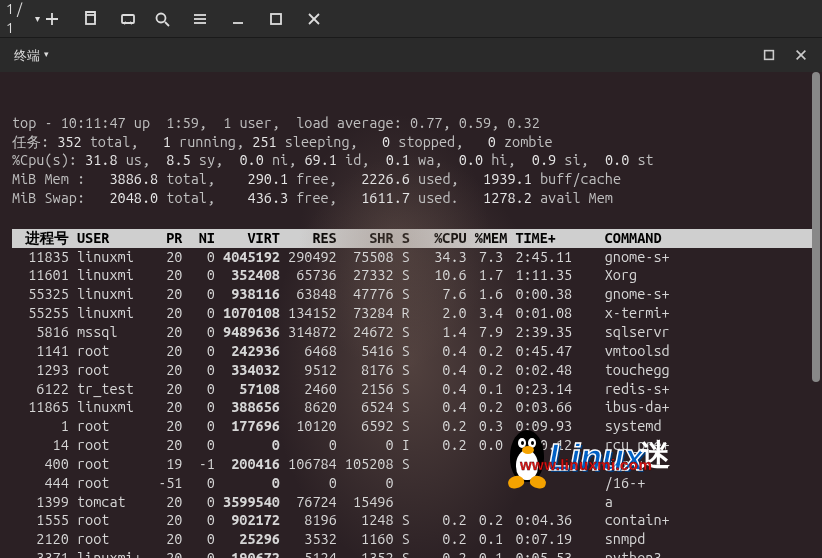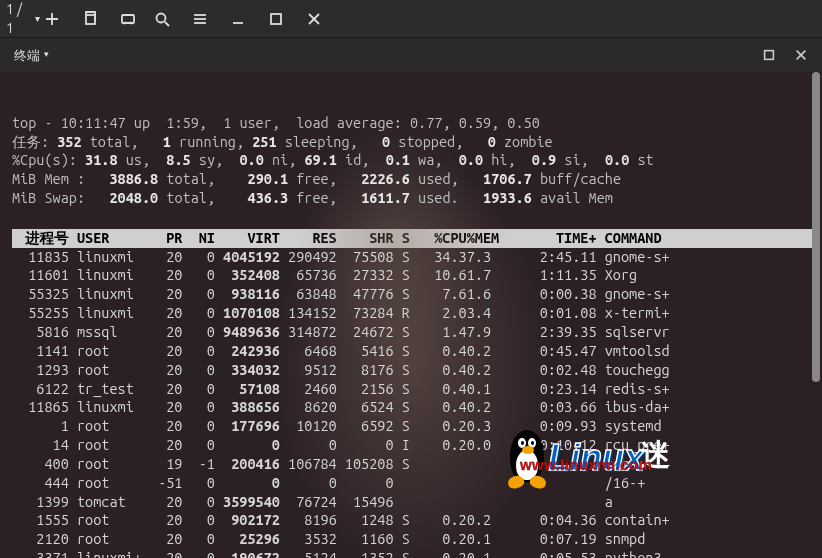--- a/index.html
+++ b/index.html
@@ -63,21 +63,21 @@
   .terminal::before {
     
     content:"";
     position:absolute; inset:0;
     background:
       radial-gradient(200px 300px at 50% 60%, rgba(180,150,130,0.28), transparent 70%),
       radial-gradient(120px 160px at 48% 35%, rgba(120,100,90,0.30), transparent 80%);
     pointer-events:none;
   }
   .summary { position: relative; color: #bfbfbf; }
-  .summary .hl { color: #e6e6e6; font-weight: bold; }
+  .summary .hl { color: #e6e6e6; font-weight: normal; }
   .head-row {
     background: #cfcfcf;
     color: #000;
     display: inline-block;
     line-height: 1.3;
     width: 100%;
     margin-top: 2px;
     font-weight: 600;
   }
   .proc-rows { position: relative; }
@@ -86,22 +86,22 @@
   
   .c-pid   { display:inline-block; width:7ch;  text-align:right; }
   .c-user  { display:inline-block; width:9ch;  text-align:left;  }
   .c-pr    { display:inline-block; width:4ch;  text-align:right; }
   .c-ni    { display:inline-block; width:4ch;  text-align:right; }
   .c-virt  { display:inline-block; width:8ch;  text-align:right;font-weight:bold; }
   .c-res   { display:inline-block; width:7ch;  text-align:right; }
   .c-shr   { display:inline-block; width:7ch;  text-align:right; }
   .c-s     { display:inline-block; width:2ch;  text-align:left;  }
   .c-cpu   { display:inline-block; width:6ch;  text-align:right; }
-  .c-mem   { display:inline-block; width:6ch;  text-align:left; }
-  .c-time  { display:inline-block; width:10ch; text-align:right; }
+  .c-mem   { display:inline-block; width:6ch;  text-align:center; }
+  .c-time  { display:inline-block; width:10ch; text-align:left; }
   .c-cmd   { display:inline-block; width:9ch;  text-align:left; }
 
   .scrollbar {
     position:absolute; right:2px; top:0; width:10px; height:100%;
   }
   .scroll-thumb {
     position:absolute; right:0; top:0; width:8px; height:310px;
     background:#888; border-radius:4px;
   }
 
@@ -215,25 +215,25 @@
     </span>
   <span class="tab-btn">
       <svg viewBox="0 0 16 16">
         <line x1="3" y1="3" x2="13" y2="13"></line>
         <line x1="13" y1="3" x2="3" y2="13"></line>
       </svg>
     </span>
 </div>
 
 <div class="terminal">
-  <div class="summary"><span>top - </span><span>10:11:47</span><span> up  1:59,  1 user,  load average: </span><span>0.77, 0.59, 0.50</span>
+  <div class="summary"><span>top - </span><span>10:11:47</span><span> up  1:59,  1 user,  load average: </span><span>0.77, 0.59, 0.32</span>
 <span>任务: </span><span class="hl">352</span> total,   <span class="hl">1</span> running, <span class="hl">251</span> sleeping,   <span class="hl">0</span> stopped,   <span class="hl">0</span> zombie
 <span>%Cpu(s): </span><span class="hl">31.8</span> us,  <span class="hl">8.5</span> sy,  <span class="hl">0.0</span> ni, <span class="hl">69.1</span> id,  <span class="hl">0.1</span> wa,  <span class="hl">0.0</span> hi,  <span class="hl">0.9</span> si,  <span class="hl">0.0</span> st
-<span>MiB Mem : </span>  <span class="hl">3886.8</span> total,    <span class="hl">290.1</span> free,   <span class="hl">2226.6</span> used,   <span class="hl">1706.7</span> buff/cache
-<span>MiB Swap: </span>  <span class="hl">2048.0</span> total,    <span class="hl">436.3</span> free,   <span class="hl">1611.7</span> used.   <span class="hl">1933.6</span> avail Mem
+<span>MiB Mem : </span>  <span class="hl">3886.8</span> total,    <span class="hl">290.1</span> free,   <span class="hl">2226.6</span> used,   <span class="hl">1939.1</span> buff/cache
+<span>MiB Swap: </span>  <span class="hl">2048.0</span> total,    <span class="hl">436.3</span> free,   <span class="hl">1611.7</span> used.   <span class="hl">1278.2</span> avail Mem
 </div>
 <div class="head-row"><span class="c-pid"> 进程号</span> <span class="c-user">USER</span><span class="c-pr">PR</span><span class="c-ni">NI</span><span class="c-virt">VIRT</span><span class="c-res">RES</span><span class="c-shr">SHR</span> <span class="c-s">S</span><span class="c-cpu">%CPU</span><span class="c-mem">%MEM</span><span class="c-time">TIME+</span> <span class="c-cmd">COMMAND </span></div>
 <div class="proc-rows" id="rows"><div class="row"><span class="c-pid">11835</span> <span class="c-user">linuxmi</span><span class="c-pr">20</span><span class="c-ni">0</span><span class="c-virt">4045192</span><span class="c-res">290492</span><span class="c-shr">75508</span> <span class="c-s">S</span><span class="c-cpu">34.3</span><span class="c-mem">7.3</span><span class="c-time">2:45.11</span> <span class="c-cmd">gnome-s+</span></div><div class="row"><span class="c-pid">11601</span> <span class="c-user">linuxmi</span><span class="c-pr">20</span><span class="c-ni">0</span><span class="c-virt">352408</span><span class="c-res">65736</span><span class="c-shr">27332</span> <span class="c-s">S</span><span class="c-cpu">10.6</span><span class="c-mem">1.7</span><span class="c-time">1:11.35</span> <span class="c-cmd">Xorg</span></div><div class="row"><span class="c-pid">55325</span> <span class="c-user">linuxmi</span><span class="c-pr">20</span><span class="c-ni">0</span><span class="c-virt">938116</span><span class="c-res">63848</span><span class="c-shr">47776</span> <span class="c-s">S</span><span class="c-cpu">7.6</span><span class="c-mem">1.6</span><span class="c-time">0:00.38</span> <span class="c-cmd">gnome-s+</span></div><div class="row"><span class="c-pid">55255</span> <span class="c-user">linuxmi</span><span class="c-pr">20</span><span class="c-ni">0</span><span class="c-virt">1070108</span><span class="c-res">134152</span><span class="c-shr">73284</span> <span class="c-s">R</span><span class="c-cpu">2.0</span><span class="c-mem">3.4</span><span class="c-time">0:01.08</span> <span class="c-cmd">x-termi+</span></div><div class="row"><span class="c-pid">5816</span> <span class="c-user">mssql</span><span class="c-pr">20</span><span class="c-ni">0</span><span class="c-virt">9489636</span><span class="c-res">314872</span><span class="c-shr">24672</span> <span class="c-s">S</span><span class="c-cpu">1.4</span><span class="c-mem">7.9</span><span class="c-time">2:39.35</span> <span class="c-cmd">sqlservr</span></div><div class="row"><span class="c-pid">1141</span> <span class="c-user">root</span><span class="c-pr">20</span><span class="c-ni">0</span><span class="c-virt">242936</span><span class="c-res">6468</span><span class="c-shr">5416</span> <span class="c-s">S</span><span class="c-cpu">0.4</span><span class="c-mem">0.2</span><span class="c-time">0:45.47</span> <span class="c-cmd">vmtoolsd</span></div><div class="row"><span class="c-pid">1293</span> <span class="c-user">root</span><span class="c-pr">20</span><span class="c-ni">0</span><span class="c-virt">334032</span><span class="c-res">9512</span><span class="c-shr">8176</span> <span class="c-s">S</span><span class="c-cpu">0.4</span><span class="c-mem">0.2</span><span class="c-time">0:02.48</span> <span class="c-cmd">touchegg</span></div><div class="row"><span class="c-pid">6122</span> <span class="c-user">tr_test</span><span class="c-pr">20</span><span class="c-ni">0</span><span class="c-virt">57108</span><span class="c-res">2460</span><span class="c-shr">2156</span> <span class="c-s">S</span><span class="c-cpu">0.4</span><span class="c-mem">0.1</span><span class="c-time">0:23.14</span> <span class="c-cmd">redis-s+</span></div><div class="row"><span class="c-pid">11865</span> <span class="c-user">linuxmi</span><span class="c-pr">20</span><span class="c-ni">0</span><span class="c-virt">388656</span><span class="c-res">8620</span><span class="c-shr">6524</span> <span class="c-s">S</span><span class="c-cpu">0.4</span><span class="c-mem">0.2</span><span class="c-time">0:03.66</span> <span class="c-cmd">ibus-da+</span></div><div class="row"><span class="c-pid">1</span> <span class="c-user">root</span><span class="c-pr">20</span><span class="c-ni">0</span><span class="c-virt">177696</span><span class="c-res">10120</span><span class="c-shr">6592</span> <span class="c-s">S</span><span class="c-cpu">0.2</span><span class="c-mem">0.3</span><span class="c-time">0:09.93</span> <span class="c-cmd">systemd</span></div><div class="row"><span class="c-pid">14</span> <span class="c-user">root</span><span class="c-pr">20</span><span class="c-ni">0</span><span class="c-virt">0</span><span class="c-res">0</span><span class="c-shr">0</span> <span class="c-s">I</span><span class="c-cpu">0.2</span><span class="c-mem">0.0</span><span class="c-time">0:10.12</span> <span class="c-cmd">rcu_pre+</span></div><div class="row"><span class="c-pid">400</span> <span class="c-user">root</span><span class="c-pr">19</span><span class="c-ni">-1</span><span class="c-virt">200416</span><span class="c-res">106784</span><span class="c-shr">105208</span> <span class="c-s">S</span><span class="c-cpu"></span><span class="c-mem"></span><span class="c-time"></span> <span class="c-cmd">temd+</span></div><div class="row"><span class="c-pid">444</span> <span class="c-user">root</span><span class="c-pr">-51</span><span class="c-ni">0</span><span class="c-virt">0</span><span class="c-res">0</span><span class="c-shr">0</span> <span class="c-s"></span><span class="c-cpu"></span><span class="c-mem"></span><span class="c-time"></span> <span class="c-cmd">/16-+</span></div><div class="row"><span class="c-pid">1399</span> <span class="c-user">tomcat</span><span class="c-pr">20</span><span class="c-ni">0</span><span class="c-virt">3599540</span><span class="c-res">76724</span><span class="c-shr">15496</span> <span class="c-s"></span><span class="c-cpu"></span><span class="c-mem"></span><span class="c-time"></span> <span class="c-cmd">a</span></div><div class="row"><span class="c-pid">1555</span> <span class="c-user">root</span><span class="c-pr">20</span><span class="c-ni">0</span><span class="c-virt">902172</span><span class="c-res">8196</span><span class="c-shr">1248</span> <span class="c-s">S</span><span class="c-cpu">0.2</span><span class="c-mem">0.2</span><span class="c-time">0:04.36</span> <span class="c-cmd">contain+</span></div><div class="row"><span class="c-pid">2120</span> <span class="c-user">root</span><span class="c-pr">20</span><span class="c-ni">0</span><span class="c-virt">25296</span><span class="c-res">3532</span><span class="c-shr">1160</span> <span class="c-s">S</span><span class="c-cpu">0.2</span><span class="c-mem">0.1</span><span class="c-time">0:07.19</span> <span class="c-cmd">snmpd</span></div><div class="row"><span class="c-pid">3371</span> <span class="c-user">linuxmi+</span><span class="c-pr">20</span><span class="c-ni">0</span><span class="c-virt">190672</span><span class="c-res">5124</span><span class="c-shr">1352</span> <span class="c-s">S</span><span class="c-cpu">0.2</span><span class="c-mem">0.1</span><span class="c-time">0:05.53</span> <span class="c-cmd">python3</span></div></div>
 
   
   <div class="watermark">
     <span class="tux">
       <span class="body"></span><span class="belly"></span>
       <span class="eyeL"></span><span class="eyeR"></span>
       <span class="pupL"></span><span class="pupR"></span>

